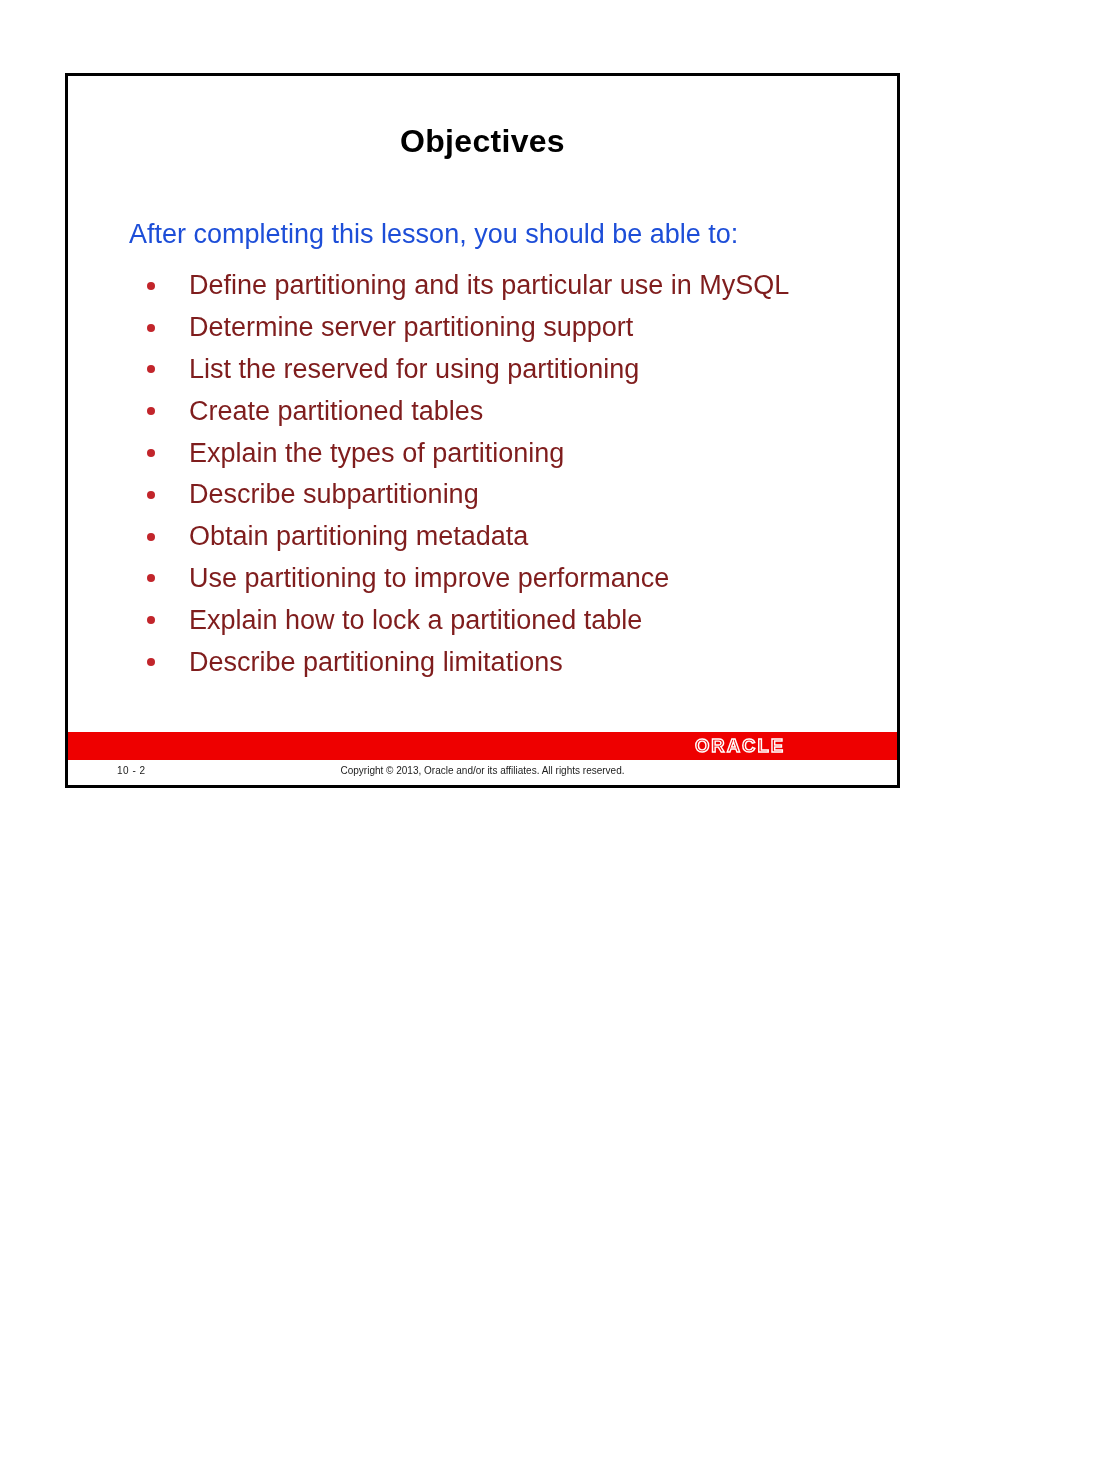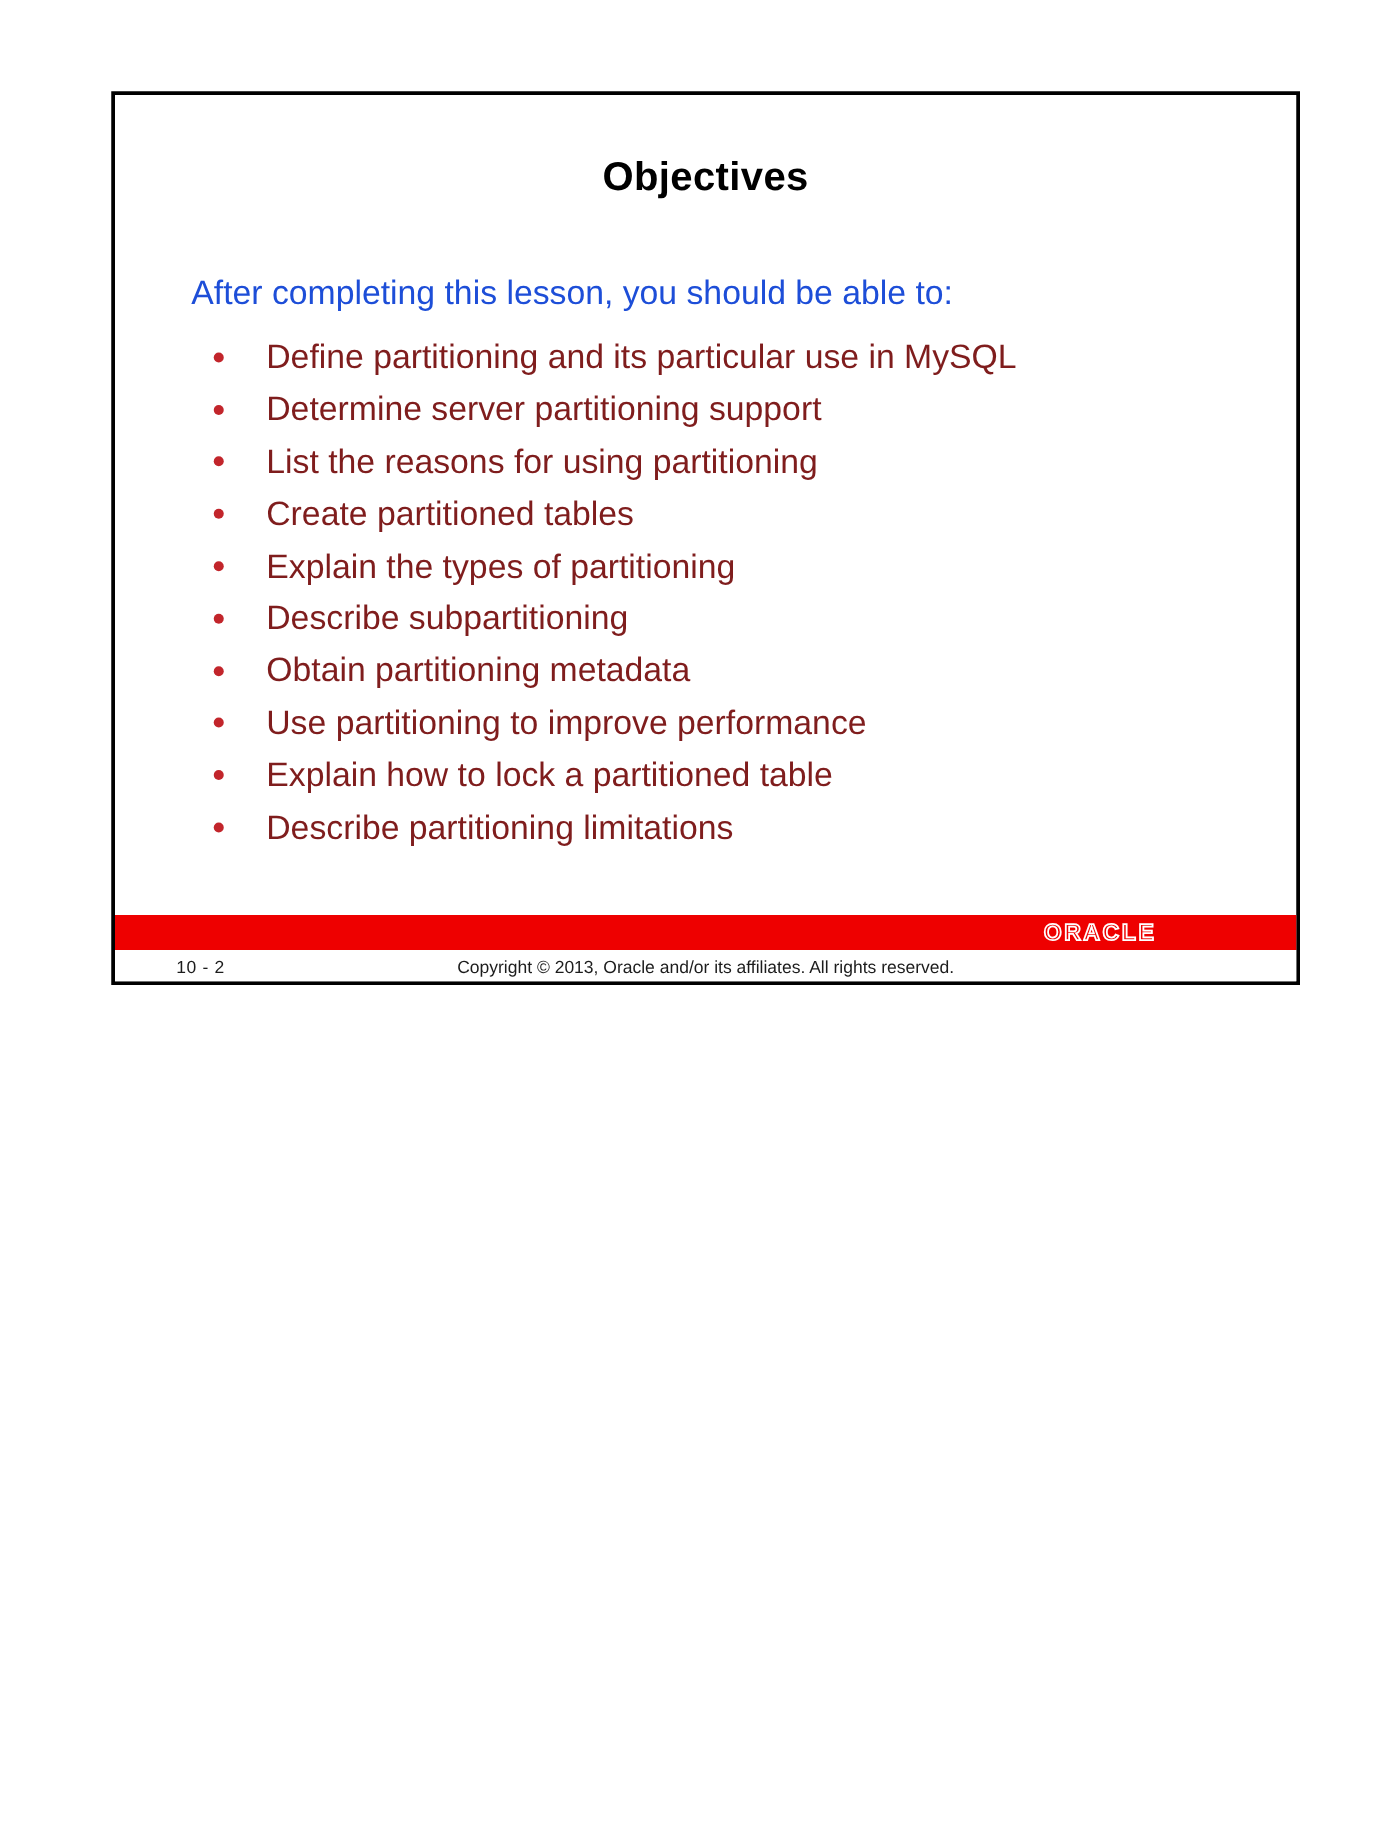--- a/index.html
+++ b/index.html
@@ -9,22 +9,22 @@
   }
   *{margin:0;padding:0;box-sizing:border-box;}
   html,body{background:#ffffff;}
   body{
     width:1101px;height:1462px;
     position:relative;
     font-family:"Liberation Sans","DejaVu Sans",sans-serif;
     color:var(--ink);
   }
   .slide{
-    position:absolute;left:89px;top:73px;
-    width:951px;height:715px;
+    position:absolute;left:65px;top:73px;
+    width:835px;height:715px;
     border:3px solid #000000;
     background:#ffffff;
   }
   .slide-title{
     position:absolute;top:47px;left:0;right:0;
     text-align:center;
     font-size:32px;font-weight:bold;color:#000;
     letter-spacing:0.3px;
   }
   .intro{
@@ -53,21 +53,21 @@
     position:absolute;left:0;right:0;top:656px;height:28px;
     background:var(--bar-red);
     text-align:center;
   }
   .oracle-logo{
     position:absolute;right:95px;top:4px;
   }
   .slide-footer{
     position:absolute;left:0;right:0;top:684px;height:25px;
     background:#ffffff;
-    font-size:14px;color:#1c1c1c;
+    font-size:10px;color:#1c1c1c;
   }
   .page-number{
     position:absolute;left:49px;top:5px;
     letter-spacing:0.5px;
   }
   .copyright{
     position:absolute;left:0;right:0;top:5px;
     text-align:center;
   }
 </style>
@@ -84,21 +84,21 @@
     <li>
         <span class="dot"></span>
         <span>Define partitioning and its particular use in MySQL</span>
       </li>
     <li>
         <span class="dot"></span>
         <span>Determine server partitioning support</span>
       </li>
     <li>
         <span class="dot"></span>
-        <span>List the reasons for using partitioning</span>
+        <span>List the reserved for using partitioning</span>
       </li>
     <li>
         <span class="dot"></span>
         <span>Create partitioned tables</span>
       </li>
     <li>
         <span class="dot"></span>
         <span>Explain the types of partitioning</span>
       </li>
     <li>

